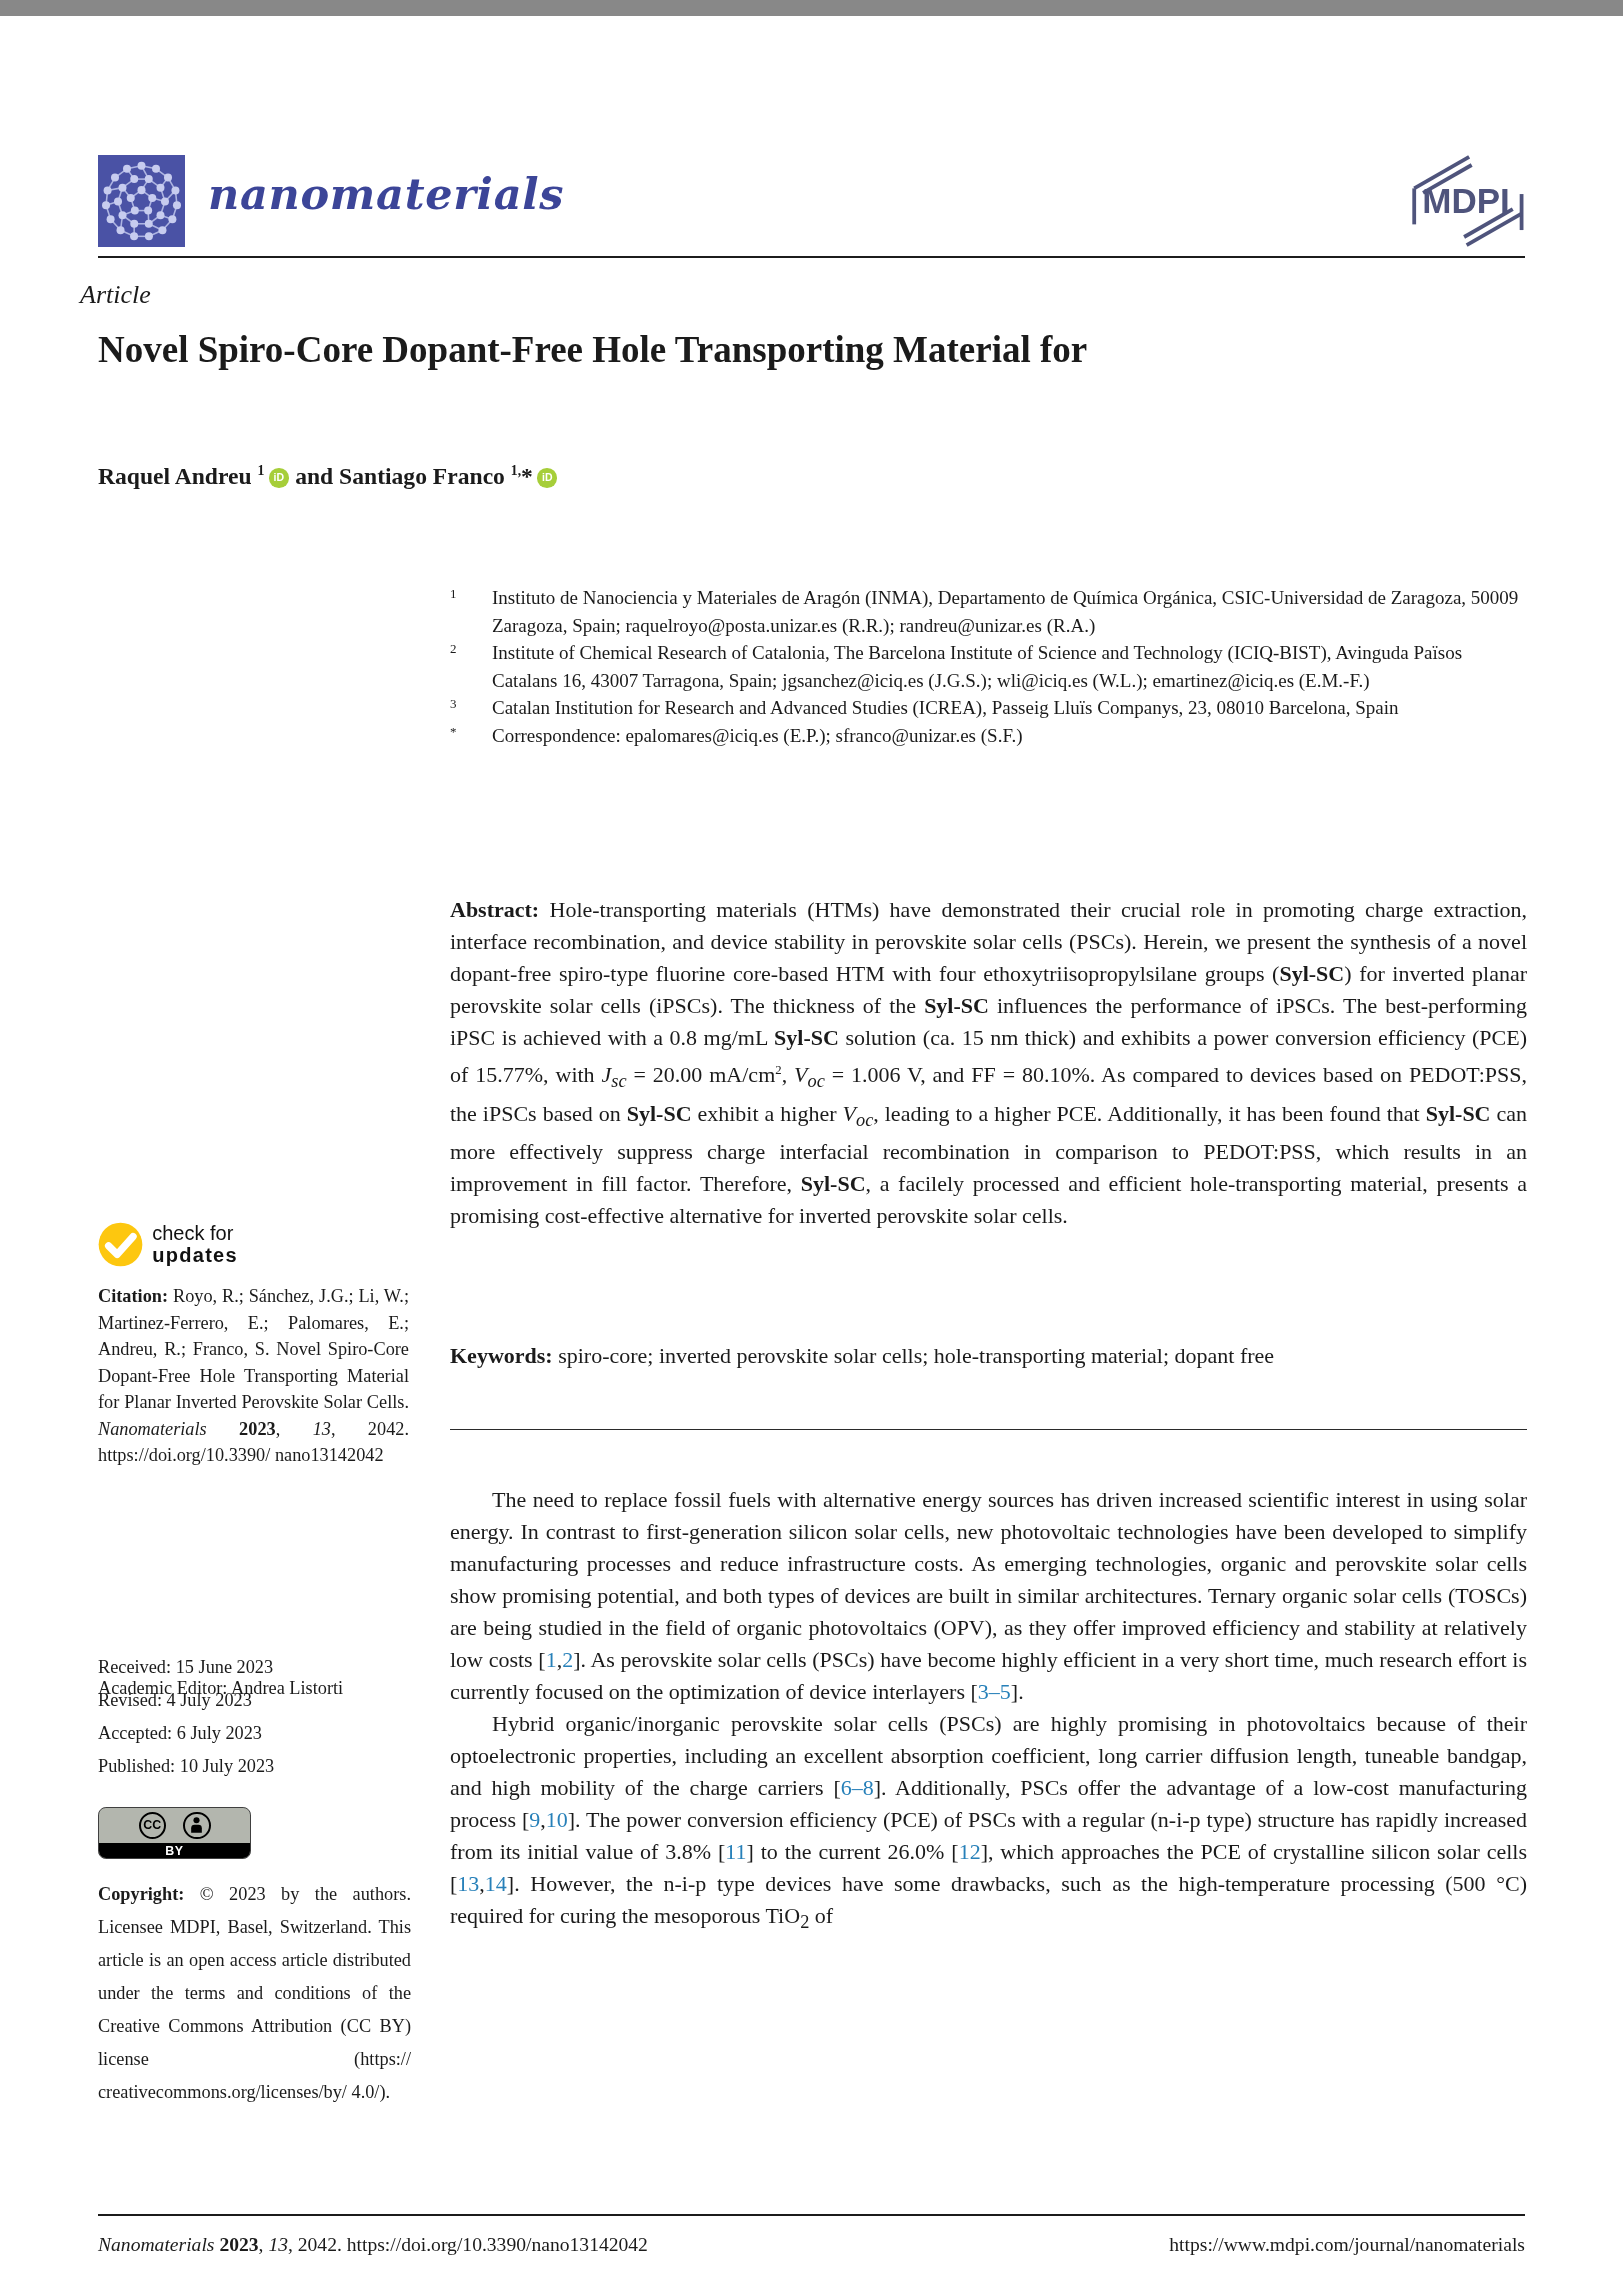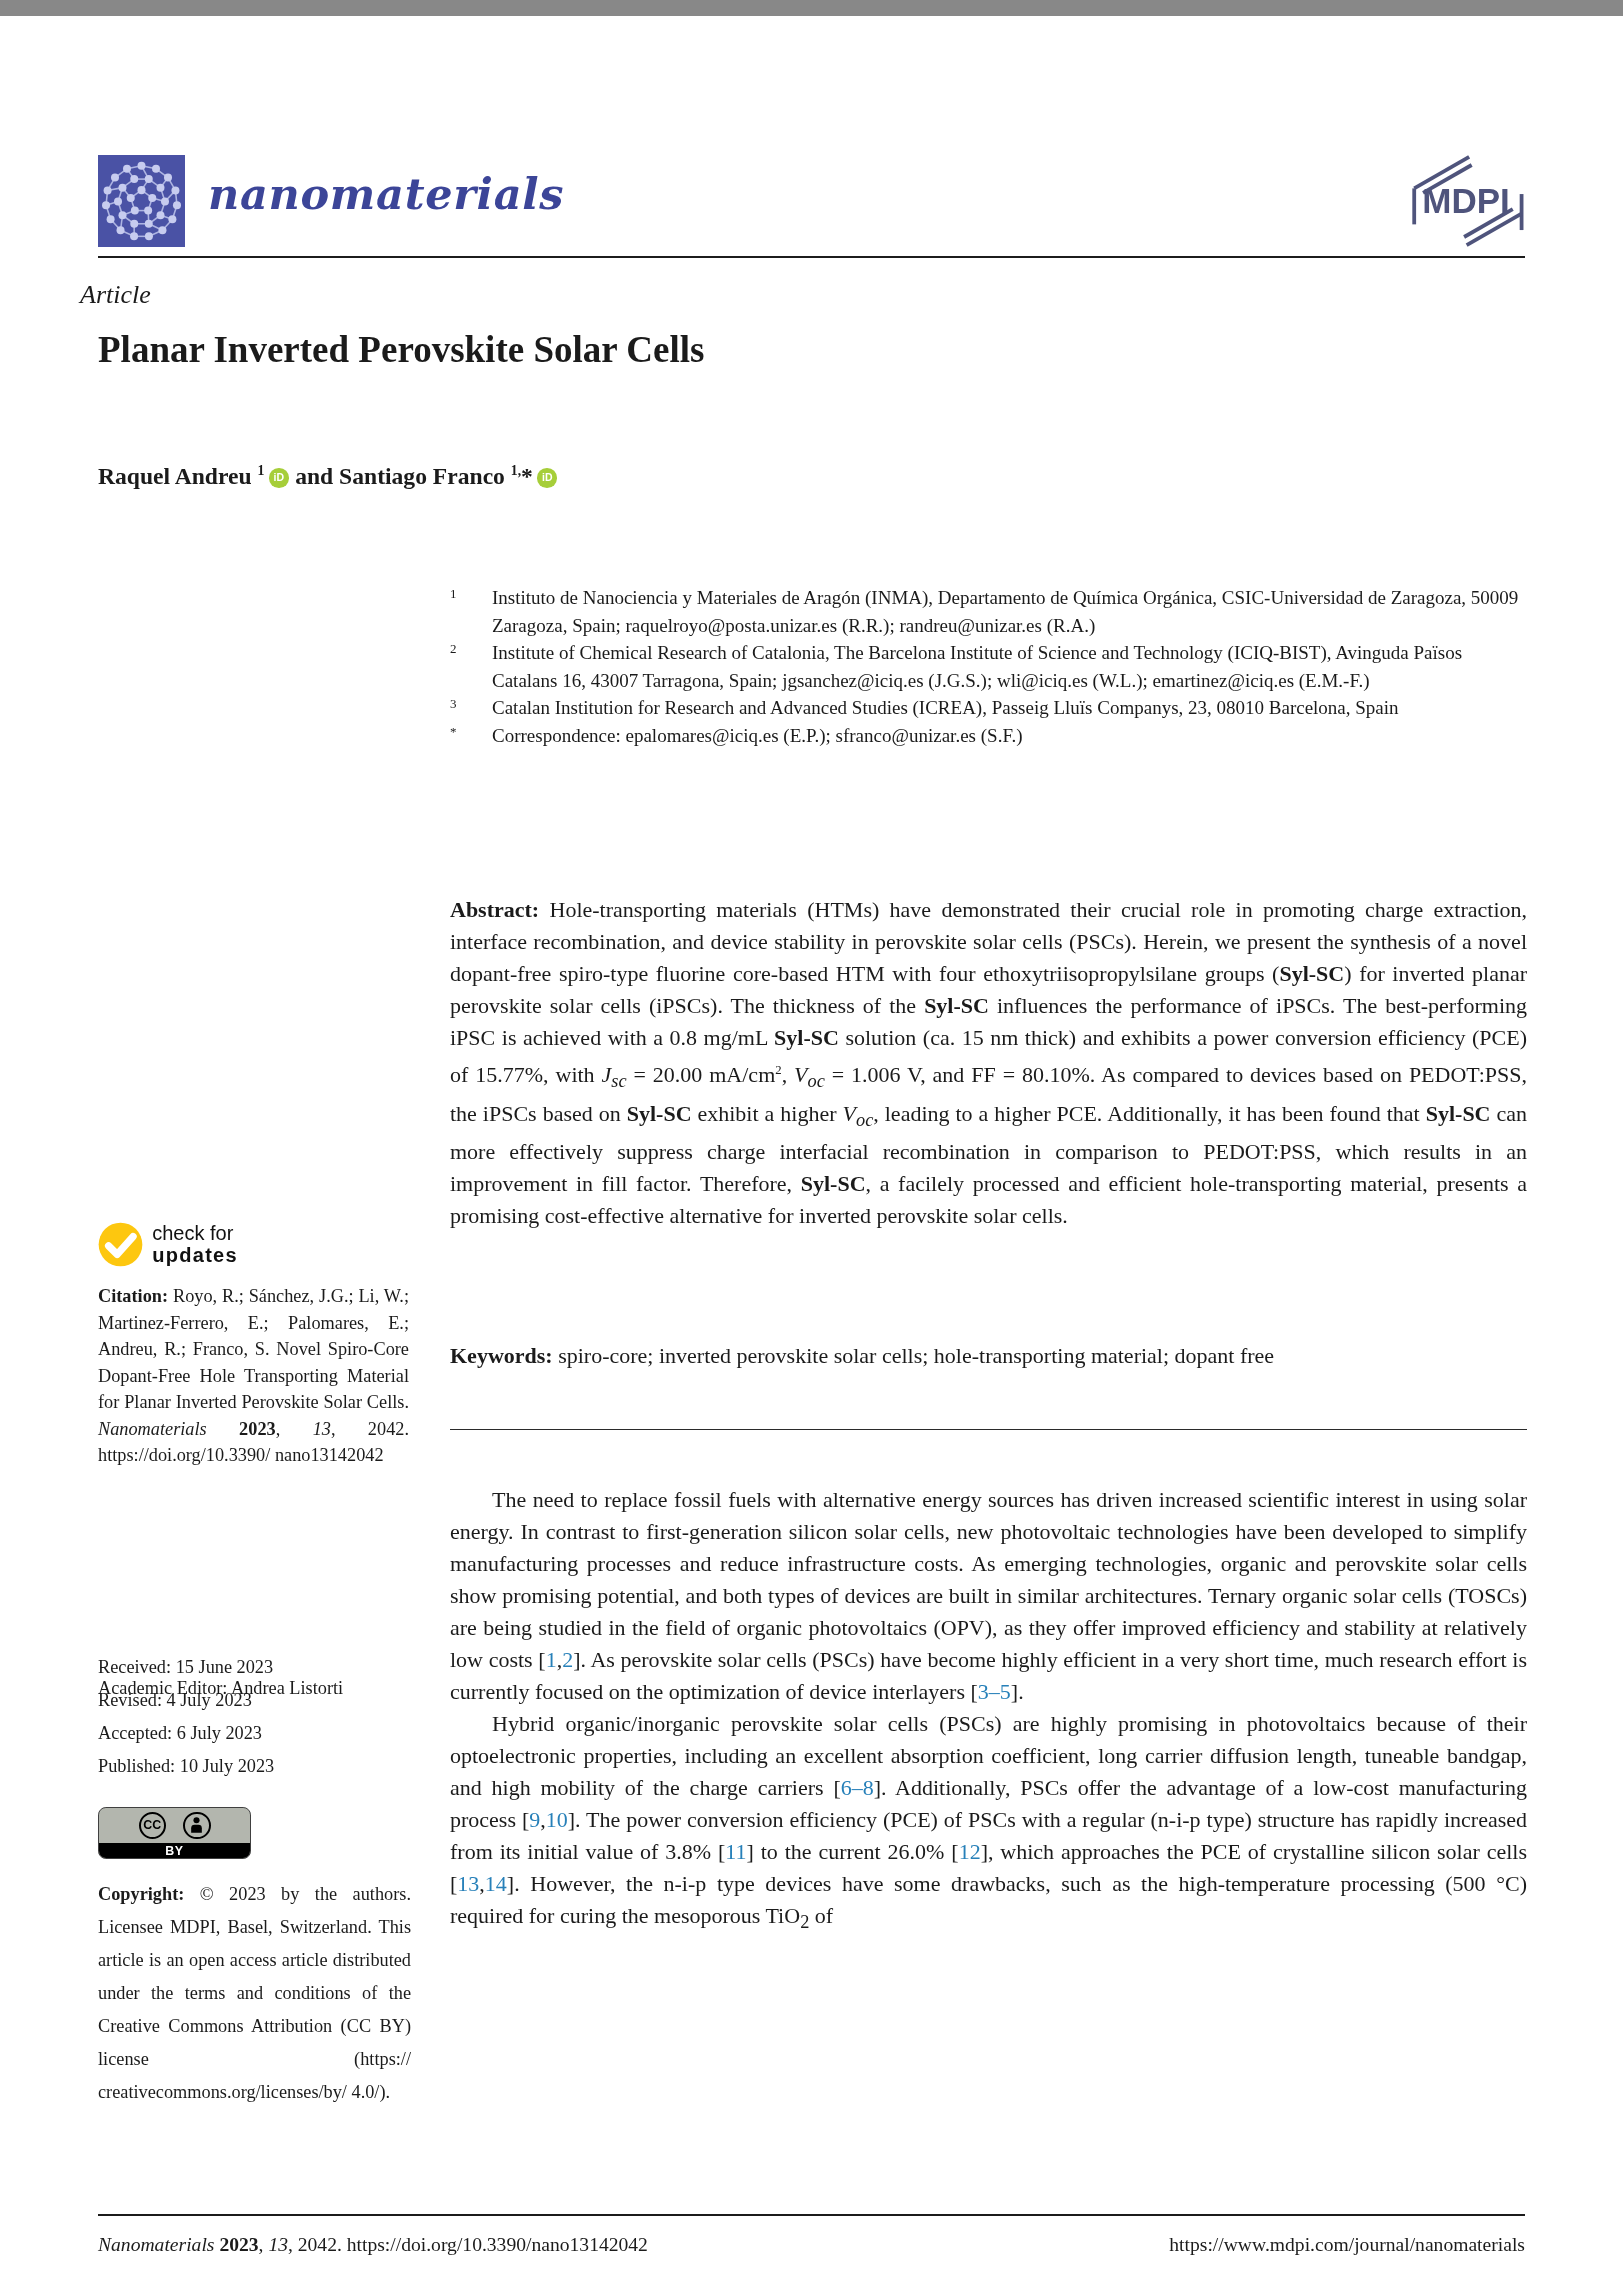--- a/index.html
+++ b/index.html
@@ -173,21 +173,21 @@
       </g>
     </svg>
     <div class="mdpi-text">MDPI</div>
   </div>
 
   <div class="rule-top"></div>
 
   <div class="article-label">Article</div>
 
   <div class="page-title">
-    <div class="tline">Planar Inverted Perovskite Solar Cells</div>
+    <div class="tline">Novel Spiro-Core Dopant-Free Hole Transporting Material for</div>
   </div>
 
   <div class="authors">
     <div class="aline">Raquel Andreu <sup>1</sup><span class="orcid">iD</span> and Santiago Franco <sup>1,</sup>*<span class="orcid">iD</span></div>
   </div>
 
   <div class="affiliations">
     <div class="affil-row">
       <div class="affil-marker">1</div>
       <div class="affil-text">Instituto de Nanociencia y Materiales de Aragón (INMA), Departamento de Química Orgánica, CSIC-Universidad de Zaragoza, 50009 Zaragoza, Spain; <span class="link">raquelroyo@posta.unizar.es</span> (R.R.); <span class="link">randreu@unizar.es</span> (R.A.)</div>

